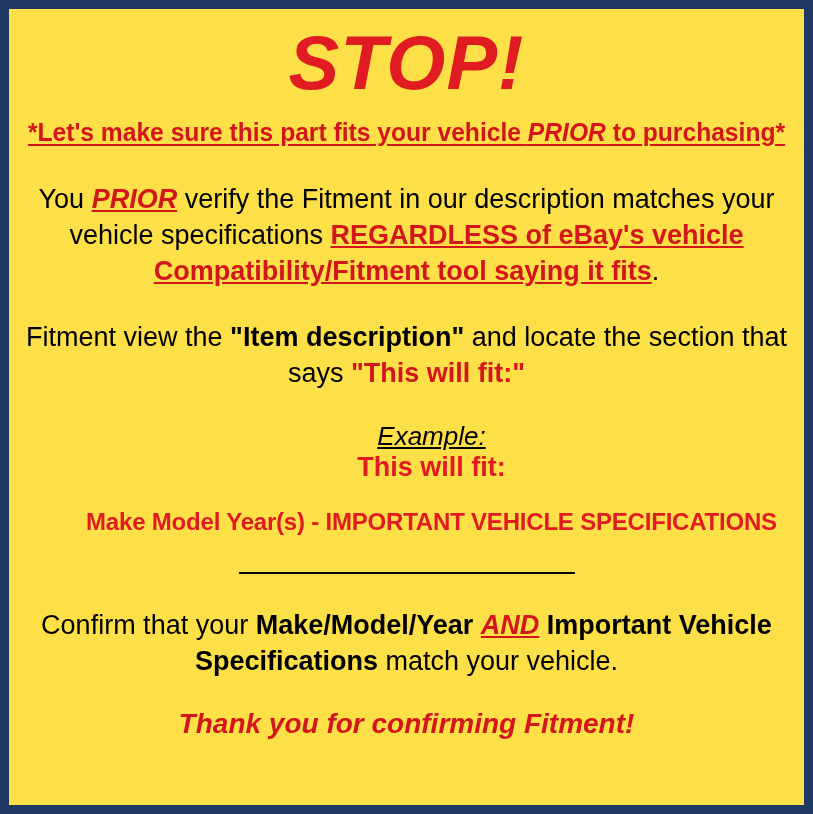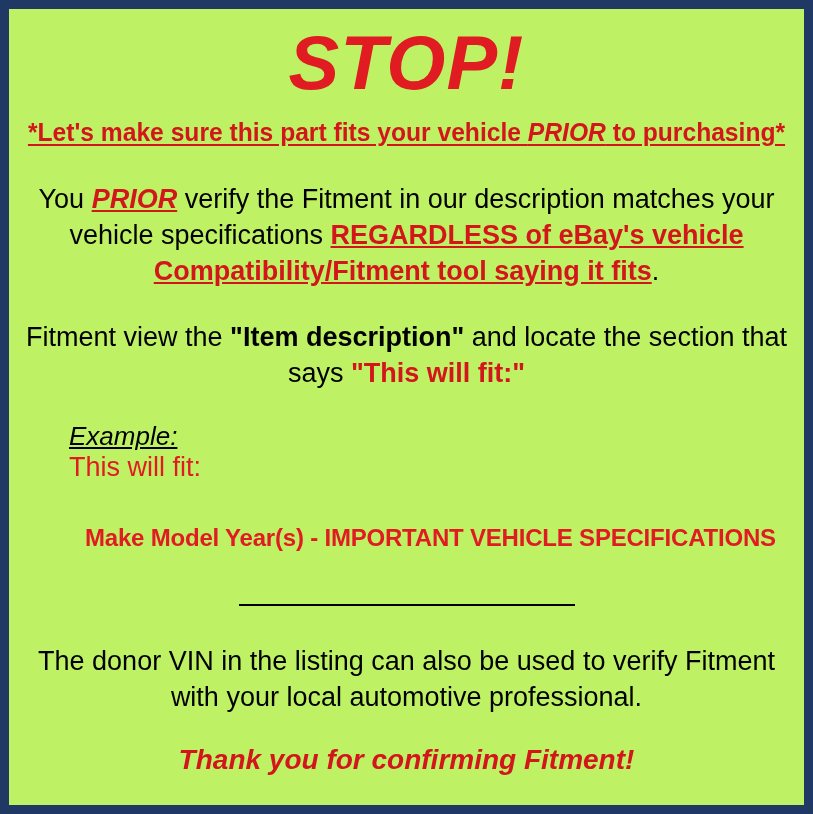--- a/index.html
+++ b/index.html
@@ -20,21 +20,21 @@
     height: 814px;
     border: 9px solid #1f3864;
     background: #ffffff;
     position: relative;
   }
 
   .notice-inner {
     box-sizing: border-box;
     width: 100%;
     height: 100%;
-    background: #bef264;
+    background: #fde047;
     padding: 0 10px;
     display: block;
   }
 
   
   .stop-title {
     margin: 0;
     padding: 8px 0 0 0;
     text-align: center;
     color: #e01b22;
@@ -92,41 +92,41 @@
     font-weight: bold;
     font-style: italic;
     text-decoration: underline;
     text-underline-offset: 2px;
   }
   .blk-b { font-weight: bold; color: #000; }
 
   
   .example-block {
     padding: 30px 0 0 50px;
-    text-align: left;
+    text-align: center;
   }
   .example-label {
     margin: 0;
     color: #000000;
     font-size: 26px;
     line-height: 30px;
     font-style: italic;
     text-decoration: underline;
     text-underline-offset: 2px;
     display: inline-block;
   }
   .example-fits {
     margin: 0;
     color: #e01b22;
-    font-weight: normal;
+    font-weight: bold;
     font-size: 27px;
     line-height: 32px;
   }
   .example-spec {
-    margin: 16px;
+    margin: 0;
     padding: 24px 0 0 0;
     color: #e01b22;
     font-weight: bold;
     font-size: 24px;
     line-height: 30px;
     letter-spacing: -0.2px;
   }
 
   
   .divider-wrap {
@@ -178,19 +178,21 @@
         <span class="example-label">Example:</span>
       </div>
       <div class="example-fits">This will fit:</div>
       <div class="example-spec">Make Model Year(s) - IMPORTANT VEHICLE SPECIFICATIONS</div>
     </div>
 
     <div class="divider-wrap">
       <span class="divider"></span>
     </div>
 
+    <div class="para p-confirm">
+      <span>Confirm that your </span><span class="blk-b">Make/Model/Year</span><span>&nbsp;</span><span class="red-em">AND</span><span>&nbsp;</span><span class="blk-b">Important Vehicle Specifications</span><span> match your vehicle.</span>
+    </div>
 
-    <div class="para p-vin">The donor VIN in the listing can also be used to verify Fitment with your local automotive professional.</div>
 
     <div class="thanks">Thank you for confirming Fitment!</div>
 
   </div>
 </div>
 
 </body></html>

